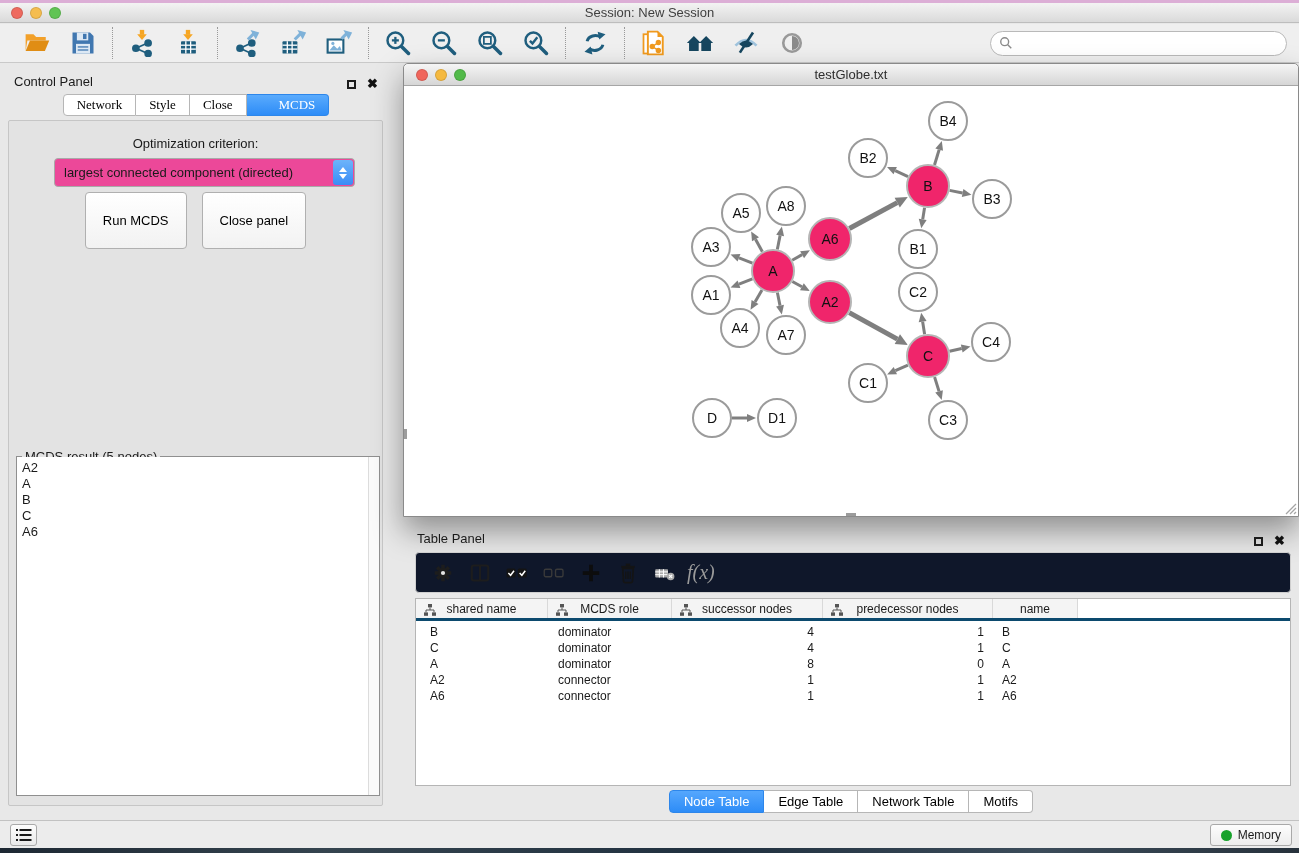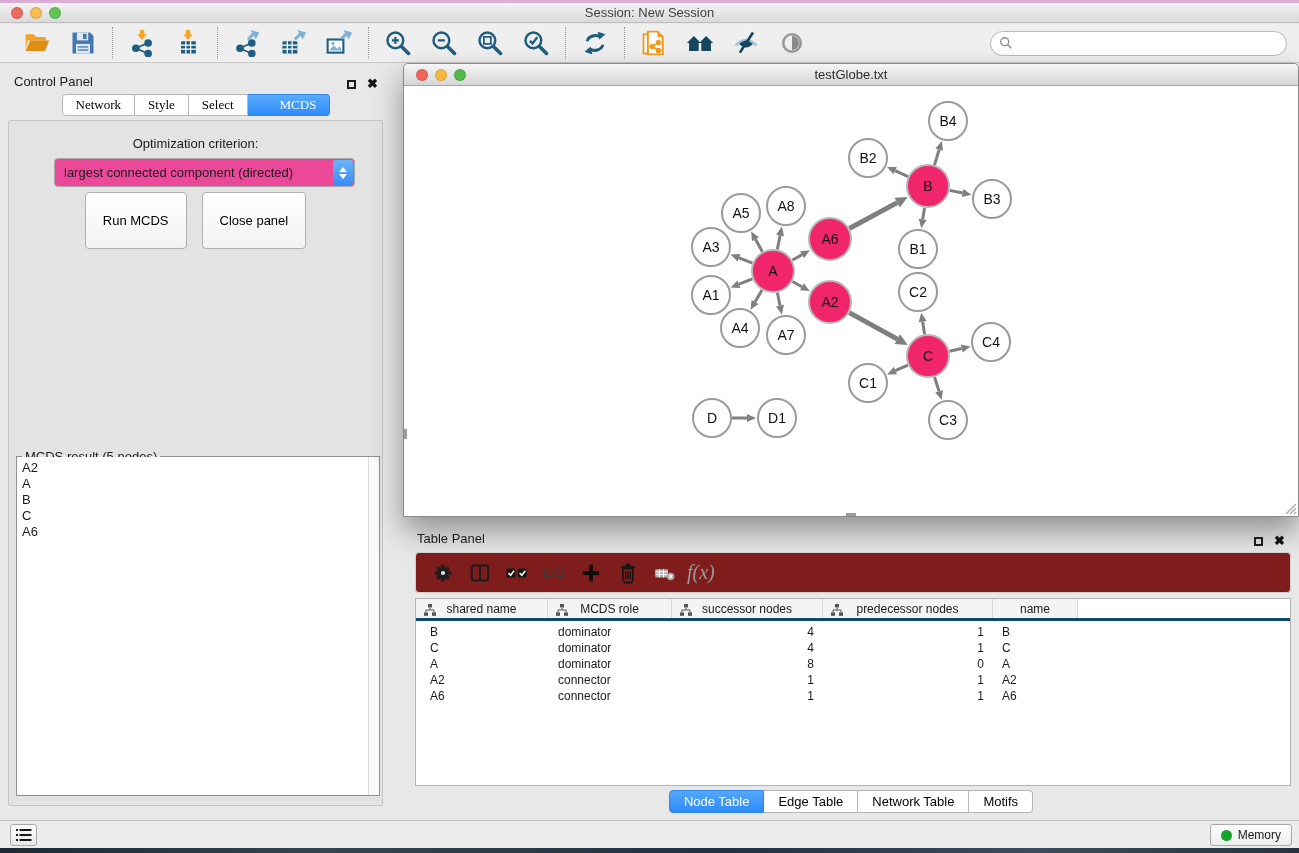--- a/index.html
+++ b/index.html
@@ -60,21 +60,21 @@
   .net-titlebar{height:22px;background:linear-gradient(#f5f5f5,#d6d6d6);border-bottom:1px solid #a6a6a6;
                 border-radius:5px 5px 0 0;position:relative;}
   .net-traffic{position:absolute;top:5px;left:12px;display:flex;gap:7px;}
   .net-title{text-align:center;line-height:22px;font-size:13px;color:#2e2e2e;}
   .net-canvas{position:absolute;top:23px;left:0;right:0;bottom:0;overflow:hidden;background:#fff;}
   .scroll-mark-left{position:absolute;left:0;top:365px;width:3px;height:10px;background:#9c9c9c;}
   .scroll-mark-bottom{position:absolute;left:442px;bottom:0;width:10px;height:3px;background:#9c9c9c;}
   .resize-grip{position:absolute;right:1px;bottom:1px;width:14px;height:14px;}
   
   .table-panel{position:absolute;left:403px;top:520px;right:0;height:300px;}
-  .tp-toolbar{position:absolute;left:12px;right:8px;top:32px;height:41px;background:#7f1d1d;
+  .tp-toolbar{position:absolute;left:12px;right:8px;top:32px;height:41px;background:#0f172a;
               border:1px solid #cfcfcf;border-radius:4px;display:flex;align-items:center;padding:0 8px;}
   .tp-btn{width:37px;height:32px;display:flex;align-items:center;justify-content:center;}
   .tp-btn svg{width:24px;height:24px;}
   .fx-label{font-family:"Liberation Serif",serif;font-style:italic;font-size:20px;color:#9a9a9a;padding-left:4px;}
   .tbl{position:absolute;left:12px;right:8px;top:78px;bottom:34px;background:#fff;border:1px solid #b5b5b5;overflow:hidden;}
   .tbl-header{display:grid;grid-template-columns:132px 124px 151px 170px 85px 1fr;height:22px;border-bottom:3px solid #0c4a6e;}
   .th{position:relative;background:#f4f4f4;border-right:1px solid #d9d9d9;font-size:12px;
       display:flex;align-items:center;justify-content:center;}
   .th .hier{position:absolute;left:8px;top:5px;}
   .th.empty{background:#fff;border-right:none;}
@@ -292,21 +292,21 @@
     <div class="panel-header">
       <span>Control Panel</span>
       <span class="win-btns">
         <span class="float-btn"></span>
         <span class="close-btn">✖</span>
       </span>
     </div>
     <div class="cp-tabs">
         <div class="tab">Network</div>
         <div class="tab">Style</div>
-        <div class="tab">Select</div>
+        <div class="tab">Close</div>
         <div class="tab active">MCDS</div>
       </div>
     <div class="cp-content">
       <div class="opt-label">Optimization criterion:</div>
       <div class="combo">
         <span>largest connected component (directed)</span>
         <span class="combo-arrows">
             <span class="ca-up"></span>
             <span class="ca-dn"></span>
           </span>

